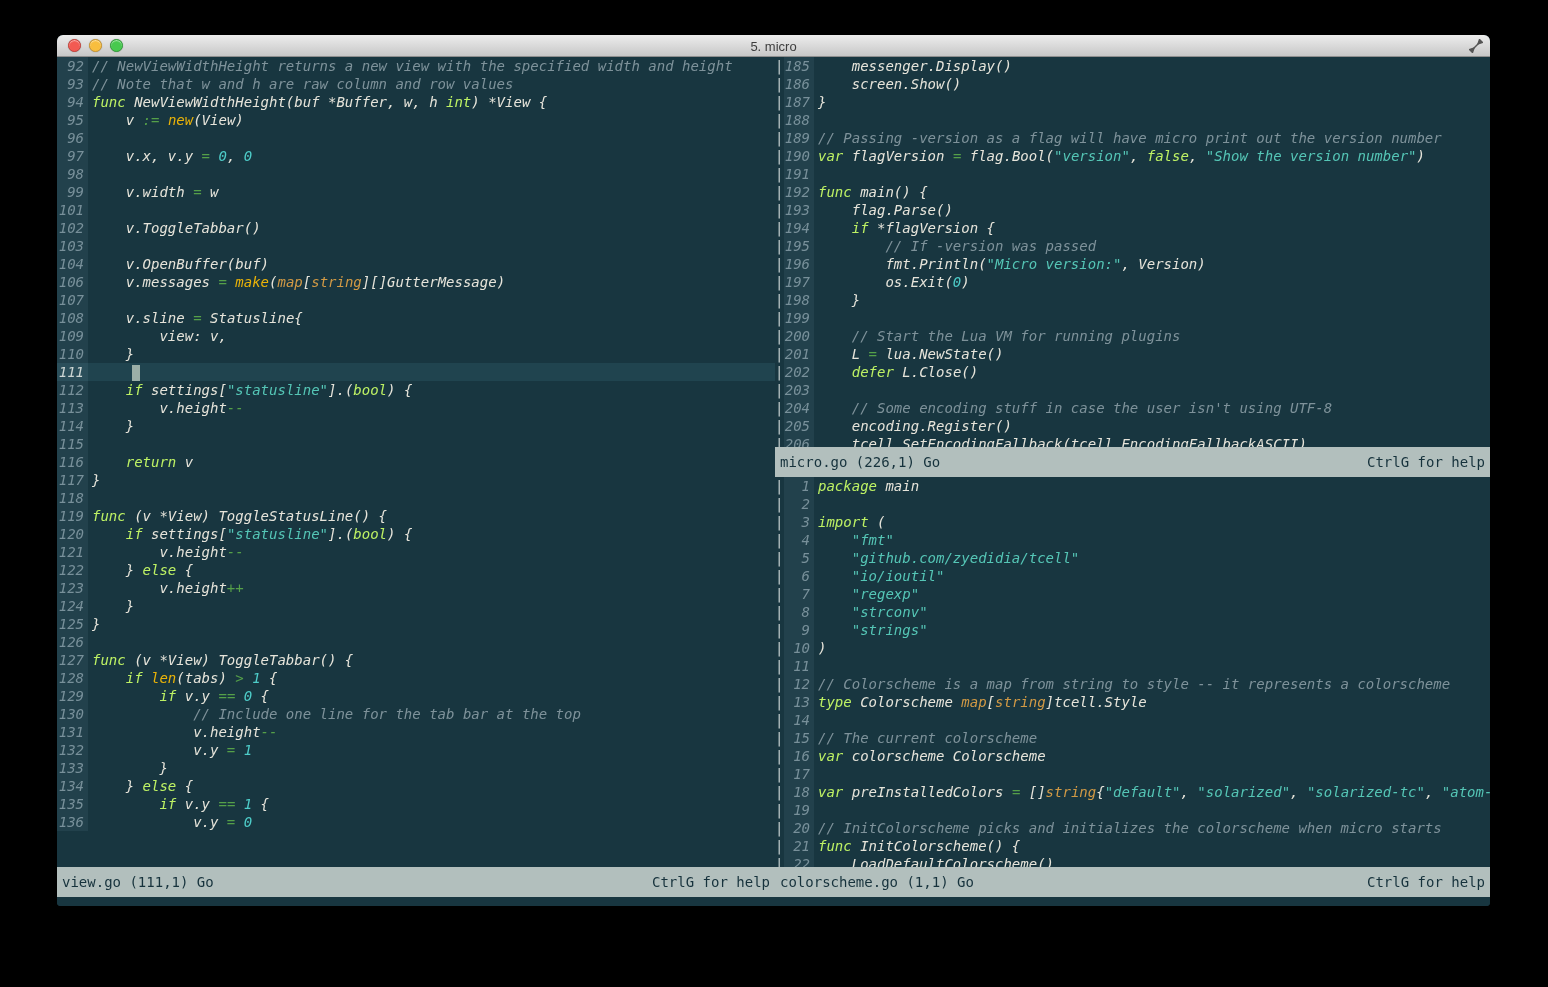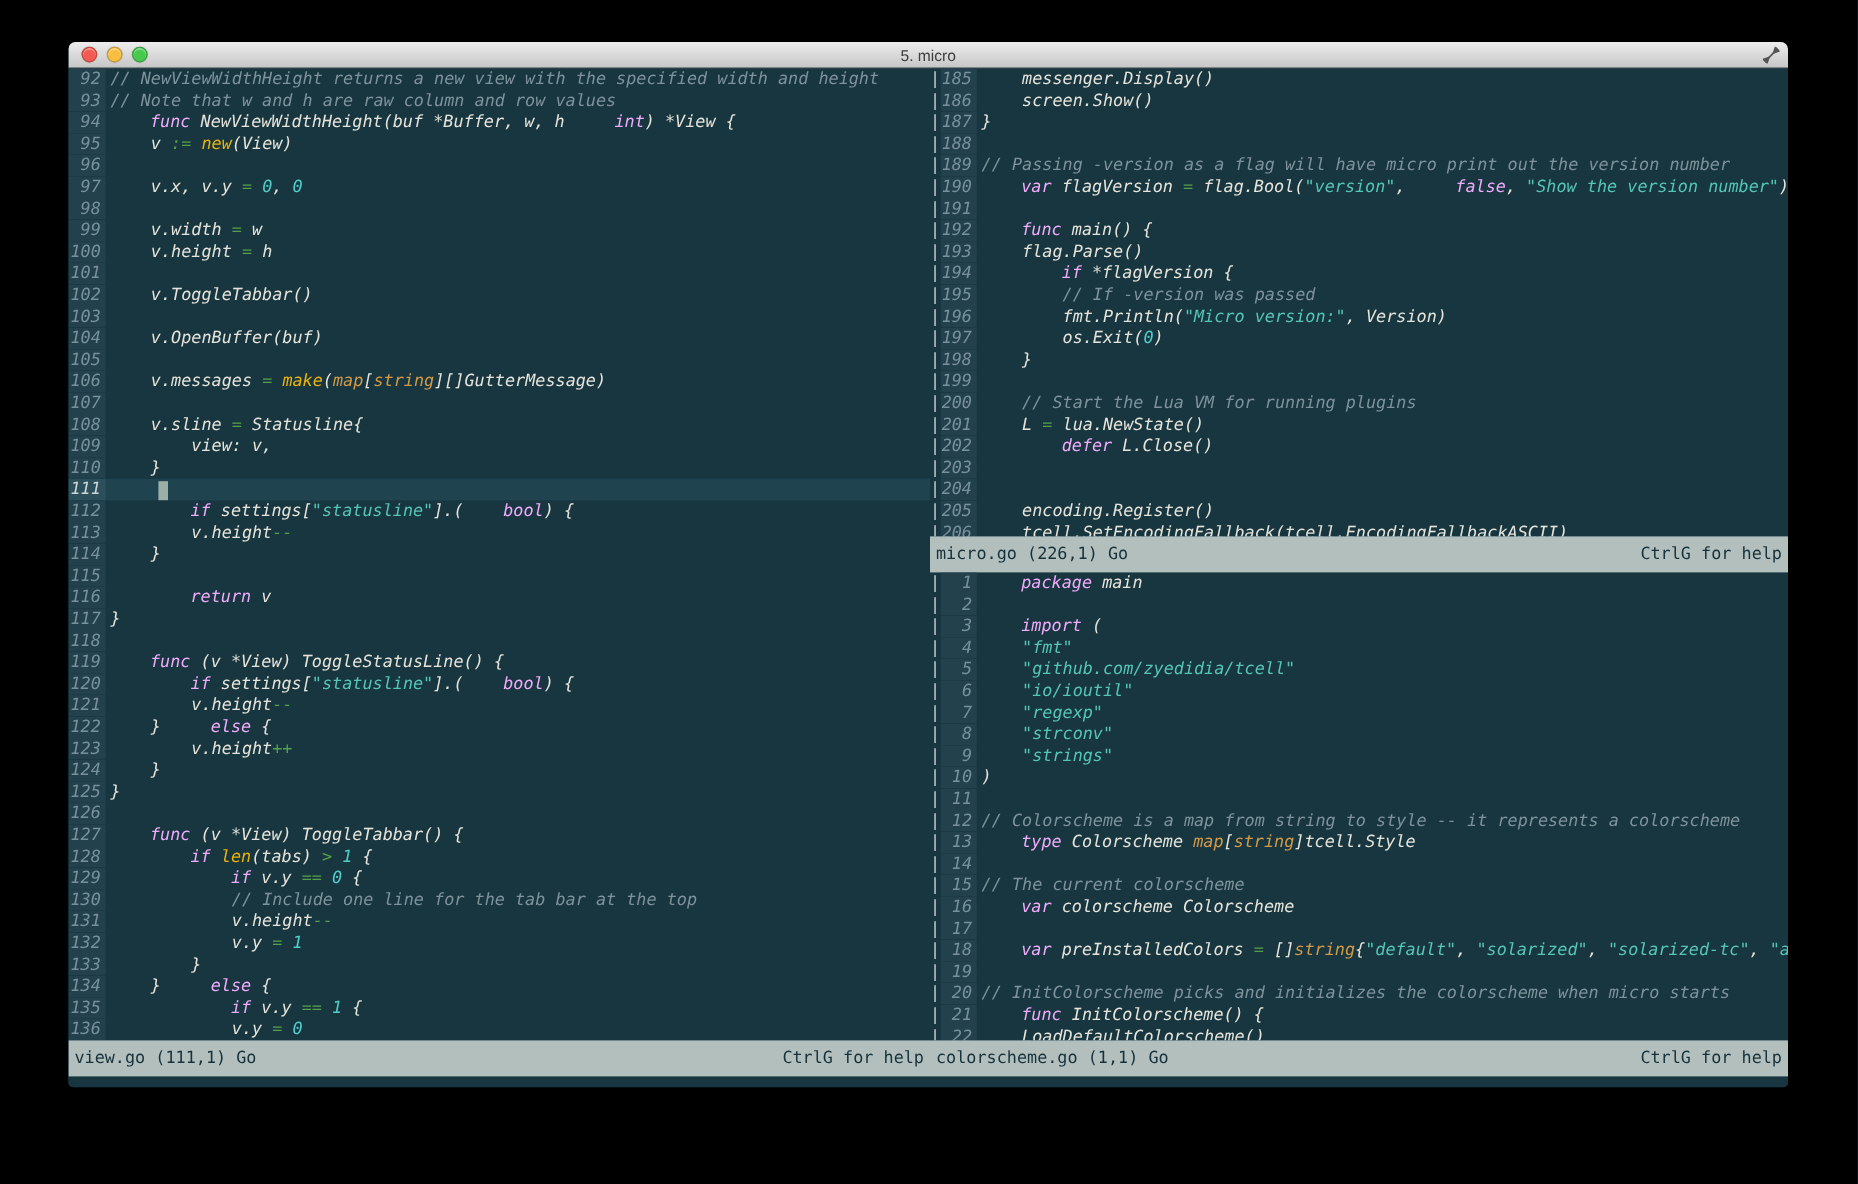--- a/index.html
+++ b/index.html
@@ -44,21 +44,21 @@
     flex:0 0 31px;box-sizing:border-box;padding-right:4px;text-align:right;
     background:#22414c;color:#78909a;
   }
   .rightcol .ln{flex:0 0 30px;}
   .divchar{flex:0 0 9px;color:#c2cccc;}
   .code{flex:1;padding-left:4px;overflow:hidden;}
   .row.cur{background:#20444f;gap:40px;}
   .row.cur .ln{background:#2b4f5b;color:#ccd6d4;}
   .cursor{display:inline-block;width:8px;height:16px;background:#9cafa7;transform:translateY(2px);}
   
-  .tk-k{color:#f0abfc;margin-left:33px;}
+  .tk-k{color:#bef264;}
   .tk-b{color:#eab308;}
   .tk-o{color:#55a049;}
   .tk-s{color:#55c6b6;}
   .tk-n{color:#4ecdc9;}
   .tk-c{color:#7e929a;}
   .tk-t{color:#d29a45;}
   .tk-w{color:#e6e4da;}
   
   .sbar{
     height:30px;background:#b2bfbd;color:#16323c;
@@ -94,26 +94,24 @@
     <div class="main">
       <div class="pane pane-left">
           <div class="row"><span class="ln">92</span><span class="code"><span class="tk-c">// NewViewWidthHeight returns a new view with the specified width and height</span></span></div>
           <div class="row"><span class="ln">93</span><span class="code"><span class="tk-c">// Note that w and h are raw column and row values</span></span></div>
           <div class="row"><span class="ln">94</span><span class="code"><span class="tk-k">func</span><span class="tk-w"> NewViewWidthHeight(buf *Buffer, w, h </span><span class="tk-k">int</span><span class="tk-w">) *View {</span></span></div>
           <div class="row"><span class="ln">95</span><span class="code"><span class="tk-w">    v </span><span class="tk-o">:=</span><span class="tk-w"> </span><span class="tk-b">new</span><span class="tk-w">(View)</span></span></div>
           <div class="row"><span class="ln">96</span><span class="code"></span></div>
           <div class="row"><span class="ln">97</span><span class="code"><span class="tk-w">    v.x, v.y </span><span class="tk-o">=</span><span class="tk-w"> </span><span class="tk-n">0</span><span class="tk-w">, </span><span class="tk-n">0</span></span></div>
           <div class="row"><span class="ln">98</span><span class="code"></span></div>
           <div class="row"><span class="ln">99</span><span class="code"><span class="tk-w">    v.width </span><span class="tk-o">=</span><span class="tk-w"> w</span></span></div>
-          <div class="row"><span class="ln">100</span><span class="code"><span class="tk-w">    v.height </span><span class="tk-o">=</span><span class="tk-w"> h</span></span></div>
           <div class="row"><span class="ln">101</span><span class="code"></span></div>
           <div class="row"><span class="ln">102</span><span class="code"><span class="tk-w">    v.ToggleTabbar()</span></span></div>
           <div class="row"><span class="ln">103</span><span class="code"></span></div>
           <div class="row"><span class="ln">104</span><span class="code"><span class="tk-w">    v.OpenBuffer(buf)</span></span></div>
-          <div class="row"><span class="ln">105</span><span class="code"></span></div>
           <div class="row"><span class="ln">106</span><span class="code"><span class="tk-w">    v.messages </span><span class="tk-o">=</span><span class="tk-w"> </span><span class="tk-b">make</span><span class="tk-w">(</span><span class="tk-t">map</span><span class="tk-w">[</span><span class="tk-t">string</span><span class="tk-w">][]GutterMessage)</span></span></div>
           <div class="row"><span class="ln">107</span><span class="code"></span></div>
           <div class="row"><span class="ln">108</span><span class="code"><span class="tk-w">    v.sline </span><span class="tk-o">=</span><span class="tk-w"> Statusline{</span></span></div>
           <div class="row"><span class="ln">109</span><span class="code"><span class="tk-w">        view: v,</span></span></div>
           <div class="row"><span class="ln">110</span><span class="code"><span class="tk-w">    }</span></span></div>
           <div class="row cur"><span class="ln">111</span><span class="code"><span class="cursor"></span></span></div>
           <div class="row"><span class="ln">112</span><span class="code"><span class="tk-w">    </span><span class="tk-k">if</span><span class="tk-w"> settings[</span><span class="tk-s">"statusline"</span><span class="tk-w">].(</span><span class="tk-k">bool</span><span class="tk-w">) {</span></span></div>
           <div class="row"><span class="ln">113</span><span class="code"><span class="tk-w">        v.height</span><span class="tk-o">--</span></span></div>
           <div class="row"><span class="ln">114</span><span class="code"><span class="tk-w">    }</span></span></div>
           <div class="row"><span class="ln">115</span><span class="code"></span></div>
@@ -153,21 +151,21 @@
             <div class="row"><span class="divchar">|</span><span class="ln">194</span><span class="code"><span class="tk-w">    </span><span class="tk-k">if</span><span class="tk-w"> *flagVersion {</span></span></div>
             <div class="row"><span class="divchar">|</span><span class="ln">195</span><span class="code"><span class="tk-w">        </span><span class="tk-c">// If -version was passed</span></span></div>
             <div class="row"><span class="divchar">|</span><span class="ln">196</span><span class="code"><span class="tk-w">        fmt.Println(</span><span class="tk-s">"Micro version:"</span><span class="tk-w">, Version)</span></span></div>
             <div class="row"><span class="divchar">|</span><span class="ln">197</span><span class="code"><span class="tk-w">        os.Exit(</span><span class="tk-n">0</span><span class="tk-w">)</span></span></div>
             <div class="row"><span class="divchar">|</span><span class="ln">198</span><span class="code"><span class="tk-w">    }</span></span></div>
             <div class="row"><span class="divchar">|</span><span class="ln">199</span><span class="code"></span></div>
             <div class="row"><span class="divchar">|</span><span class="ln">200</span><span class="code"><span class="tk-w">    </span><span class="tk-c">// Start the Lua VM for running plugins</span></span></div>
             <div class="row"><span class="divchar">|</span><span class="ln">201</span><span class="code"><span class="tk-w">    L </span><span class="tk-o">=</span><span class="tk-w"> lua.NewState()</span></span></div>
             <div class="row"><span class="divchar">|</span><span class="ln">202</span><span class="code"><span class="tk-w">    </span><span class="tk-k">defer</span><span class="tk-w"> L.Close()</span></span></div>
             <div class="row"><span class="divchar">|</span><span class="ln">203</span><span class="code"></span></div>
-            <div class="row"><span class="divchar">|</span><span class="ln">204</span><span class="code"><span class="tk-w">    </span></span></div>
+            <div class="row"><span class="divchar">|</span><span class="ln">204</span><span class="code"><span class="tk-w">    </span><span class="tk-c">// Some encoding stuff in case the user isn't using UTF-8</span></span></div>
             <div class="row"><span class="divchar">|</span><span class="ln">205</span><span class="code"><span class="tk-w">    encoding.Register()</span></span></div>
             <div class="row"><span class="divchar">|</span><span class="ln">206</span><span class="code"><span class="tk-w">    tcell.SetEncodingFallback(tcell.EncodingFallbackASCII)</span></span></div>
           </div>
         <div class="sbar">
           <span>micro.go (226,1) Go</span>
           <span>CtrlG for help</span>
         </div>
         <div class="pane" style="height:396px">
             <div class="row"><span class="divchar">|</span><span class="ln">1</span><span class="code"><span class="tk-k">package</span><span class="tk-w"> main</span></span></div>
             <div class="row"><span class="divchar">|</span><span class="ln">2</span><span class="code"></span></div>

